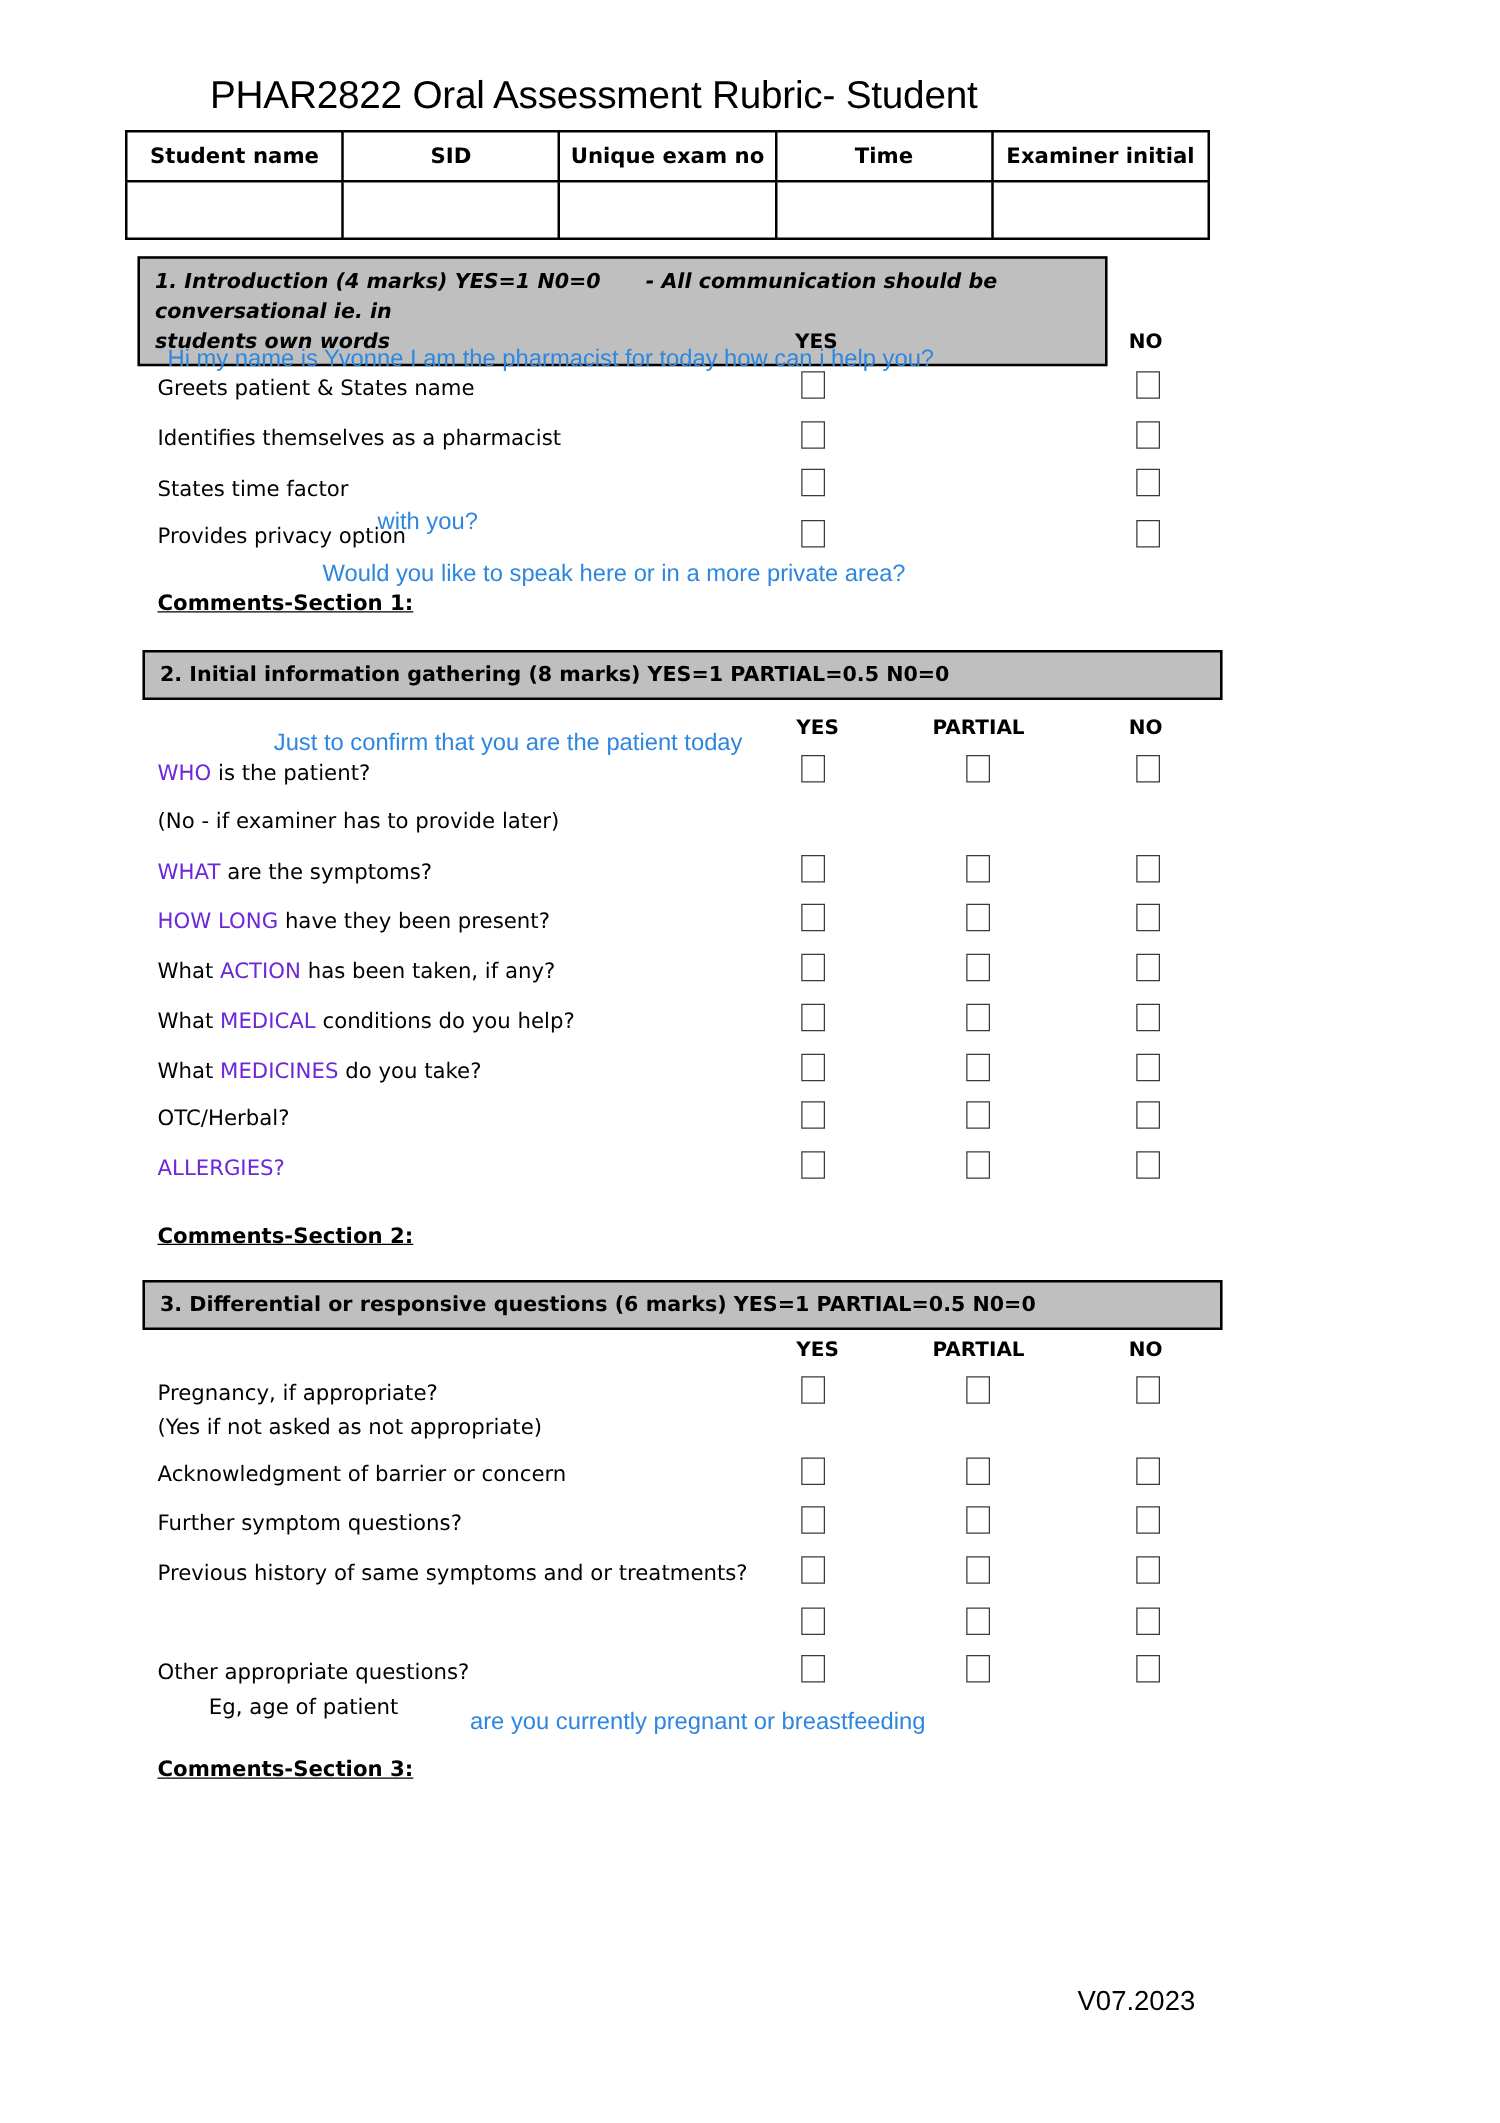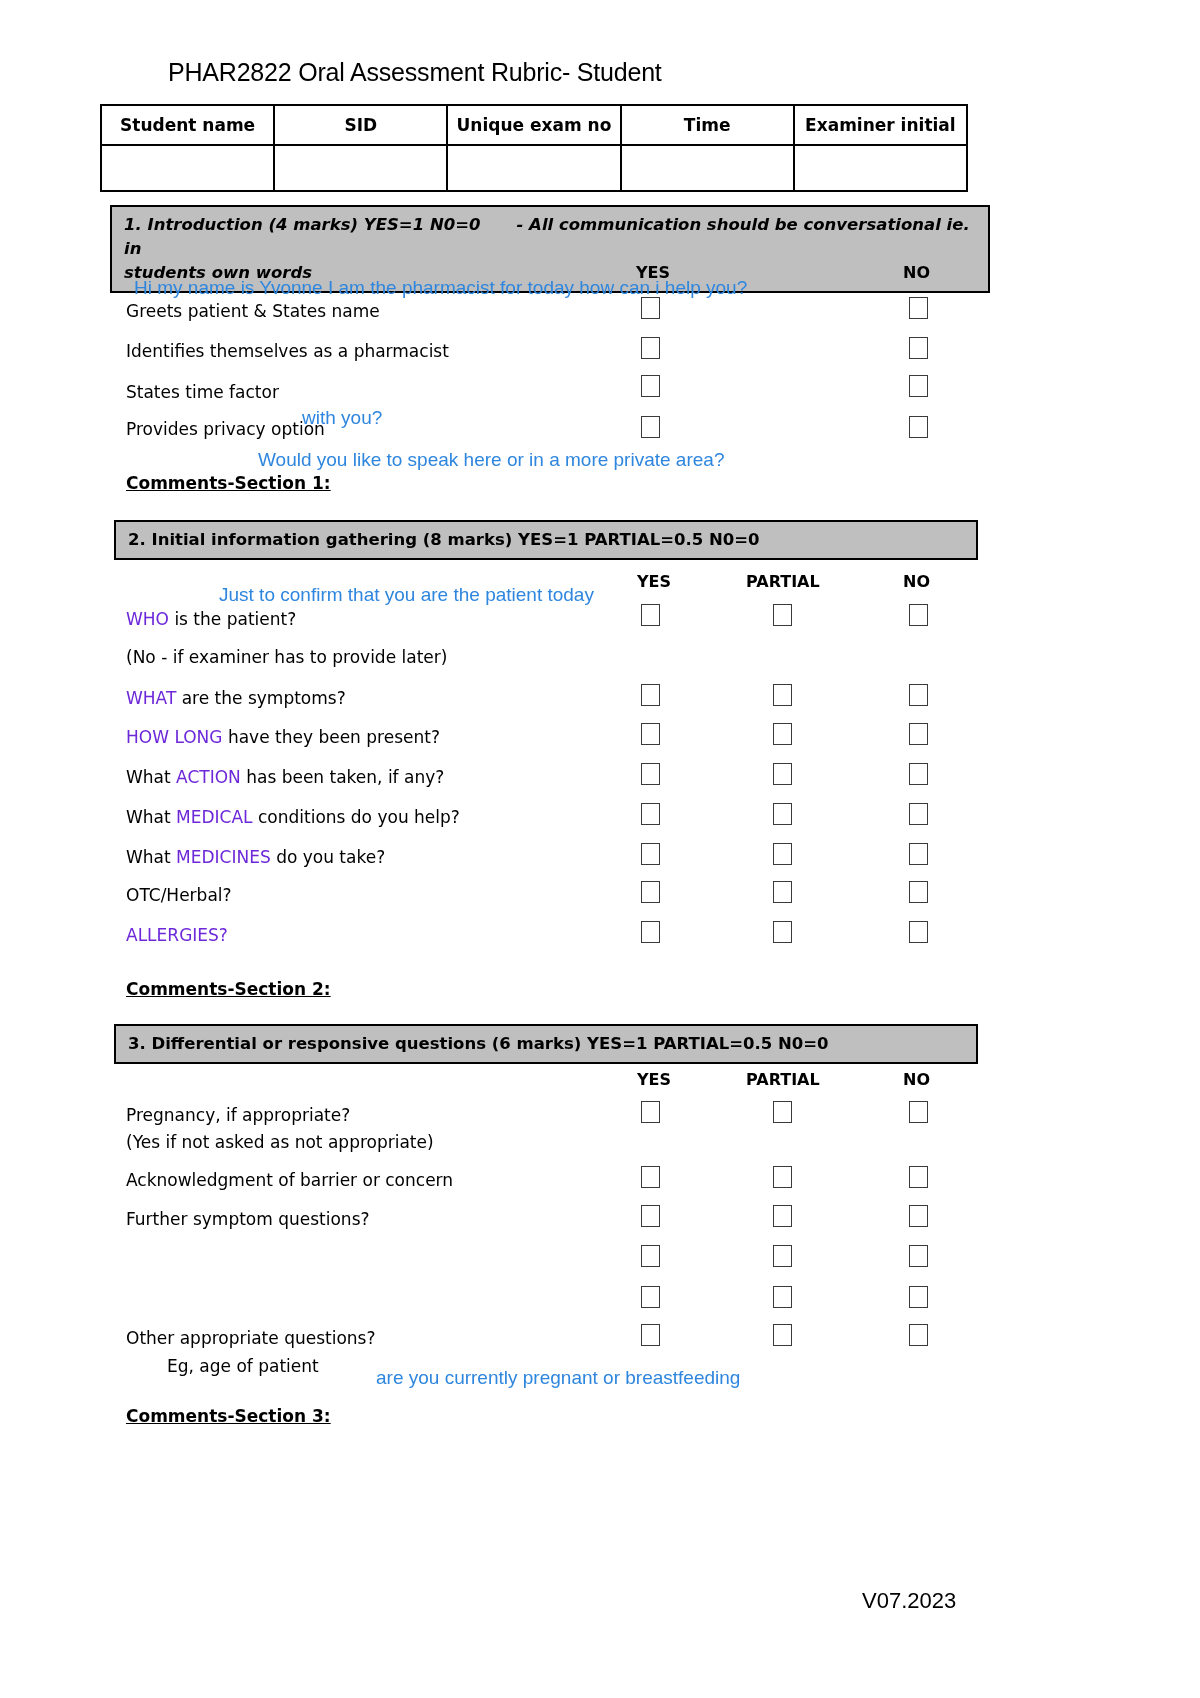--- a/index.html
+++ b/index.html
@@ -20,21 +20,21 @@
     left: 0; top: 0;
     width: 1200px;
     height: 1698px;
   }
 
   
   .doc-title {
     position: absolute;
     left: 168px;
     top: 58px;
-    font-size: 25px;
+    font-size: 31px;
     letter-spacing: -0.2px;
     white-space: nowrap;
     font-family: "Liberation Sans", sans-serif;
   }
 
   
   .id-table {
     position: absolute;
     left: 100px;
     top: 104px;
@@ -136,21 +136,21 @@
     <tr>
       <td class="blank"></td>
       <td class="blank"></td>
       <td class="blank"></td>
       <td class="blank"></td>
       <td class="blank"></td>
     </tr>
   </tbody>
     </table>
 
-  <div class="section-bar italic" style="left:110px; top:205px; width:880px;">
+  <div class="section-bar italic" style="left:110px; top:205px; width:776px;">
     <span>1. Introduction (4 marks) YES=1 N0=0</span><span class="gap-1"></span><span>- All communication should be conversational ie. in</span><br>
     <span>students own words</span>
   </div>
 
   <div class="colhead" style="left:636px; top:263px;">YES</div>
   <div class="colhead" style="left:903px; top:263px;">NO</div>
 
   <div class="blue" style="left:134px; top:276px;">Hi my name is Yvonne I am the pharmacist for today how can i help you?</div>
 
   <div class="t" style="left:126px; top:301px;">Greets patient &amp; States name</div>
@@ -257,20 +257,21 @@
   <div class="t" style="left:126px; top:1170px;">Acknowledgment of barrier or concern</div>
   <div class="cb" style="left:641px; top:1166px;"></div>
   <div class="cb" style="left:773px; top:1166px;"></div>
   <div class="cb" style="left:909px; top:1166px;"></div>
 
   <div class="t" style="left:126px; top:1209px;">Further symptom questions?</div>
   <div class="cb" style="left:641px; top:1205px;"></div>
   <div class="cb" style="left:773px; top:1205px;"></div>
   <div class="cb" style="left:909px; top:1205px;"></div>
 
+  <div class="t" style="left:126px; top:1249px;">Previous history of same symptoms and or treatments?</div>
   <div class="cb" style="left:641px; top:1245px;"></div>
   <div class="cb" style="left:773px; top:1245px;"></div>
   <div class="cb" style="left:909px; top:1245px;"></div>
 
   <div class="cb" style="left:641px; top:1286px;"></div>
   <div class="cb" style="left:773px; top:1286px;"></div>
   <div class="cb" style="left:909px; top:1286px;"></div>
 
   <div class="t" style="left:126px; top:1328px;">Other appropriate questions?</div>
   <div class="cb" style="left:641px; top:1324px;"></div>

